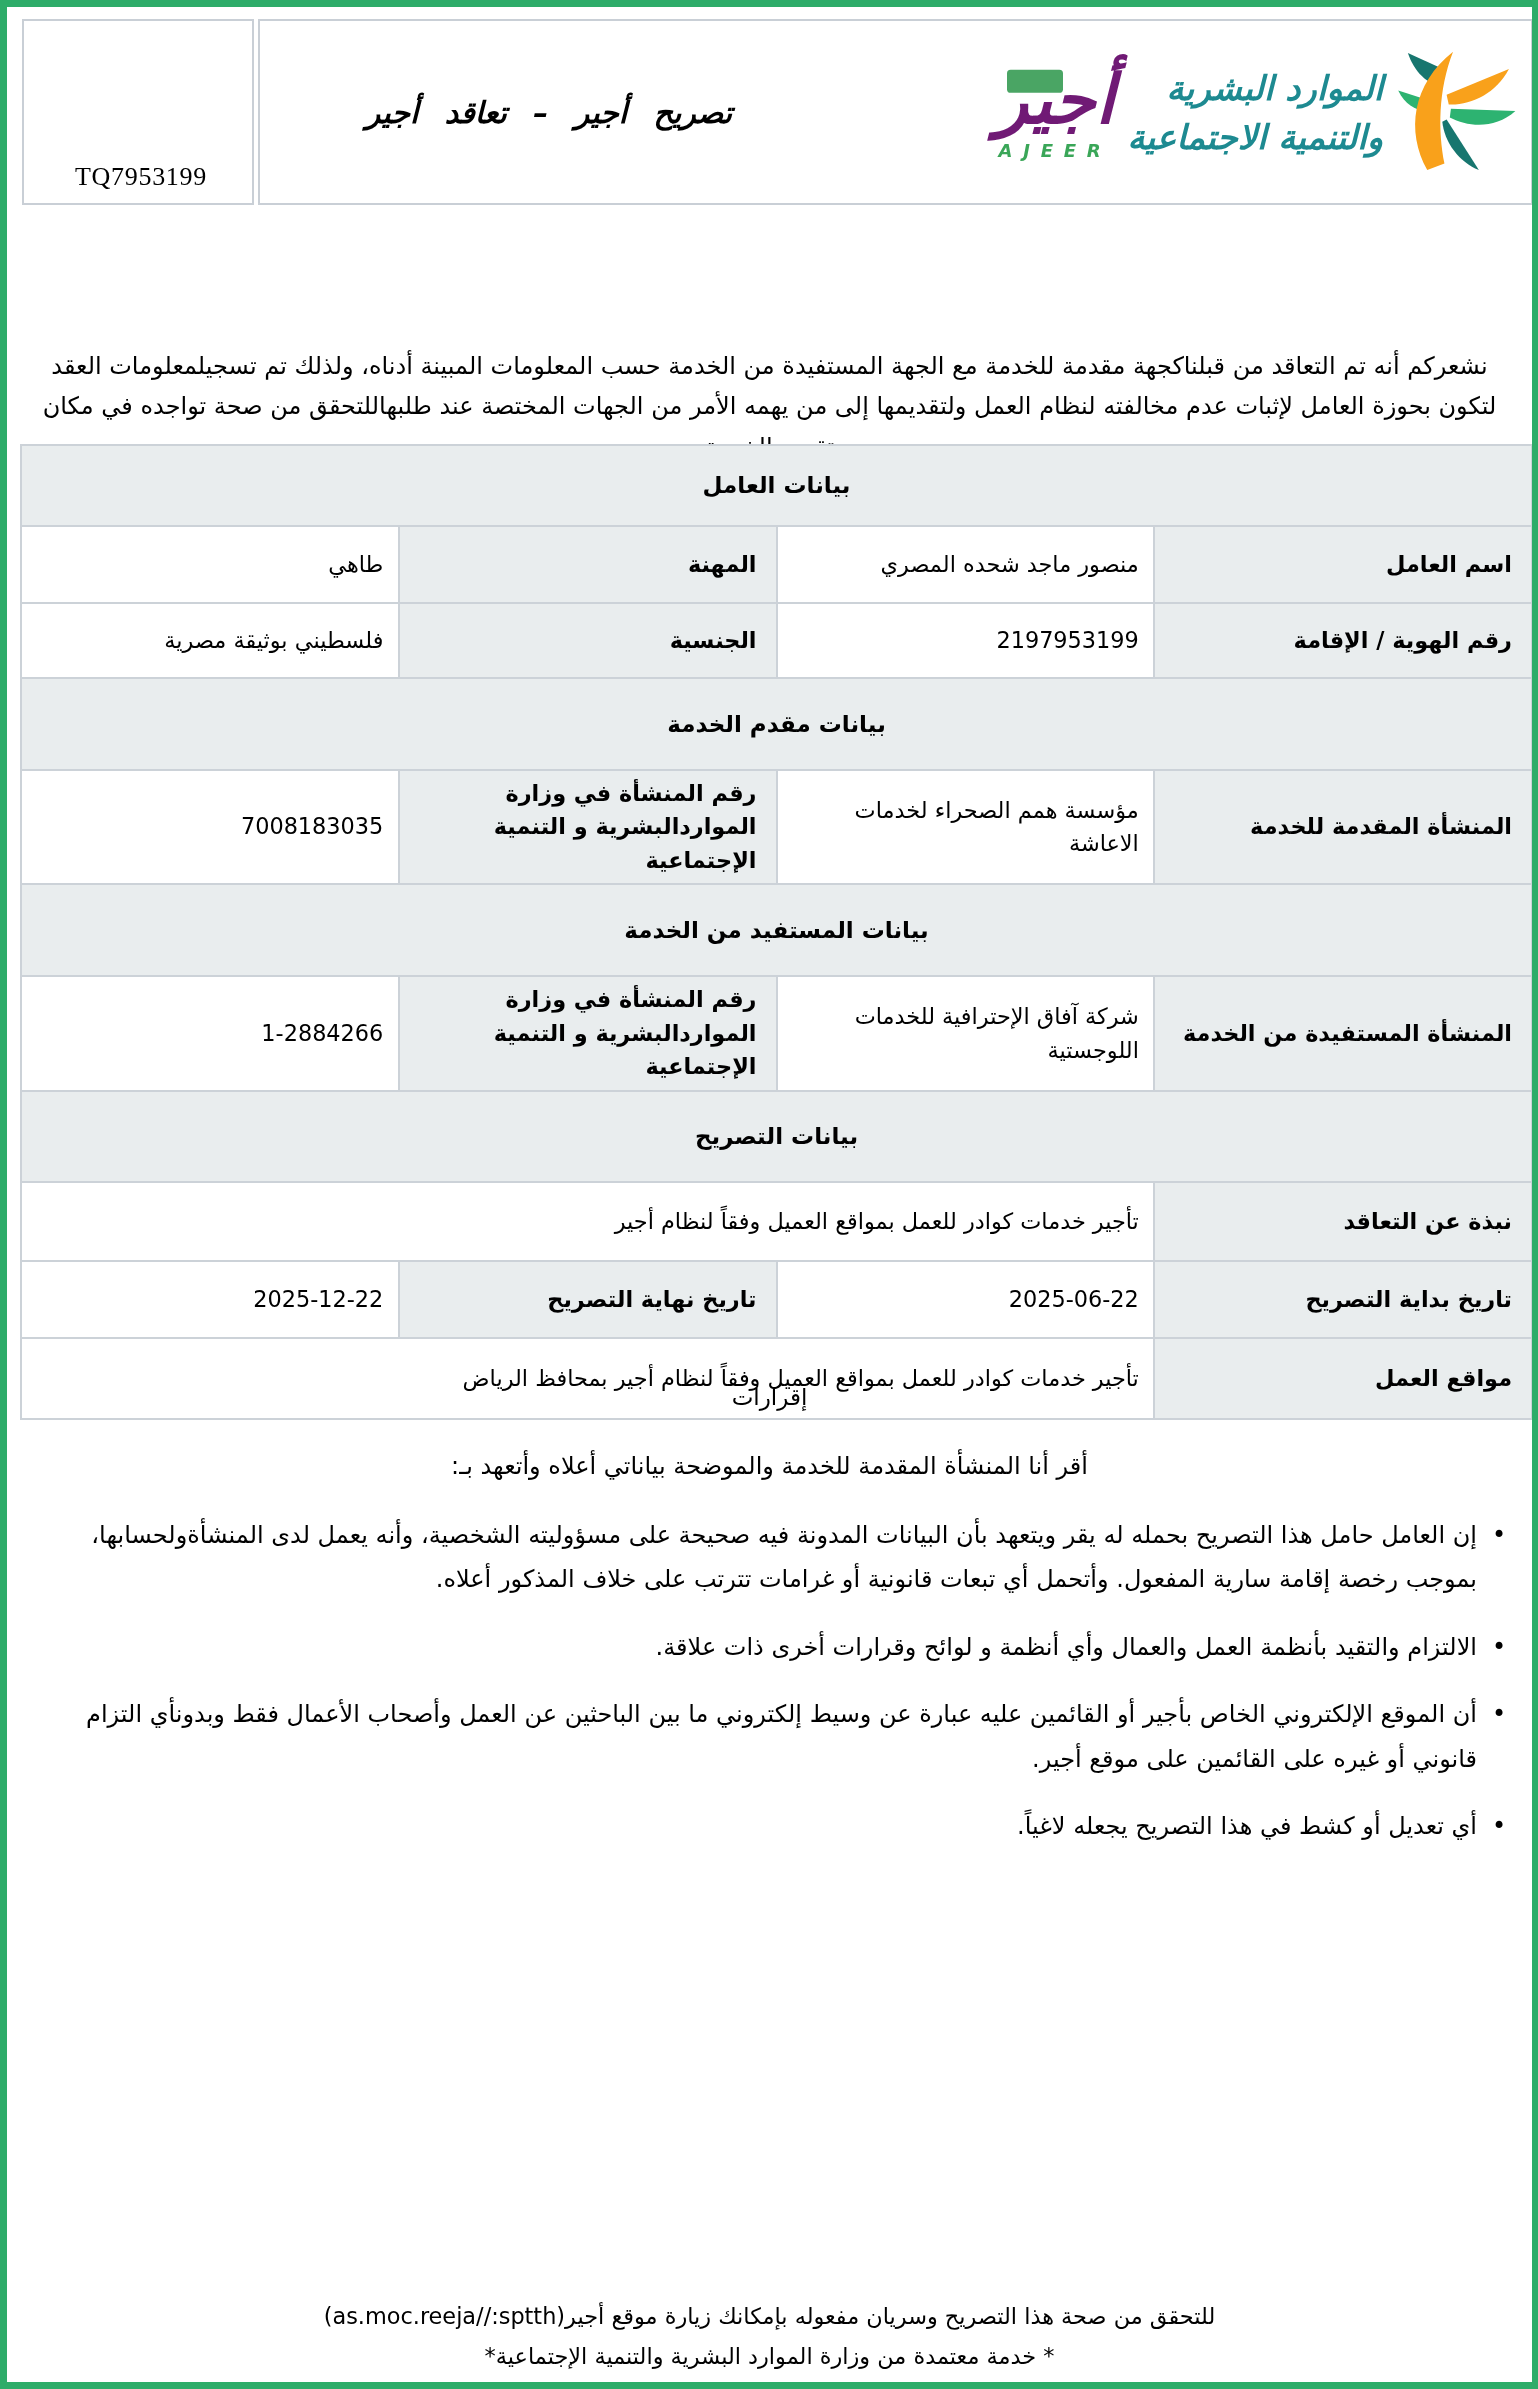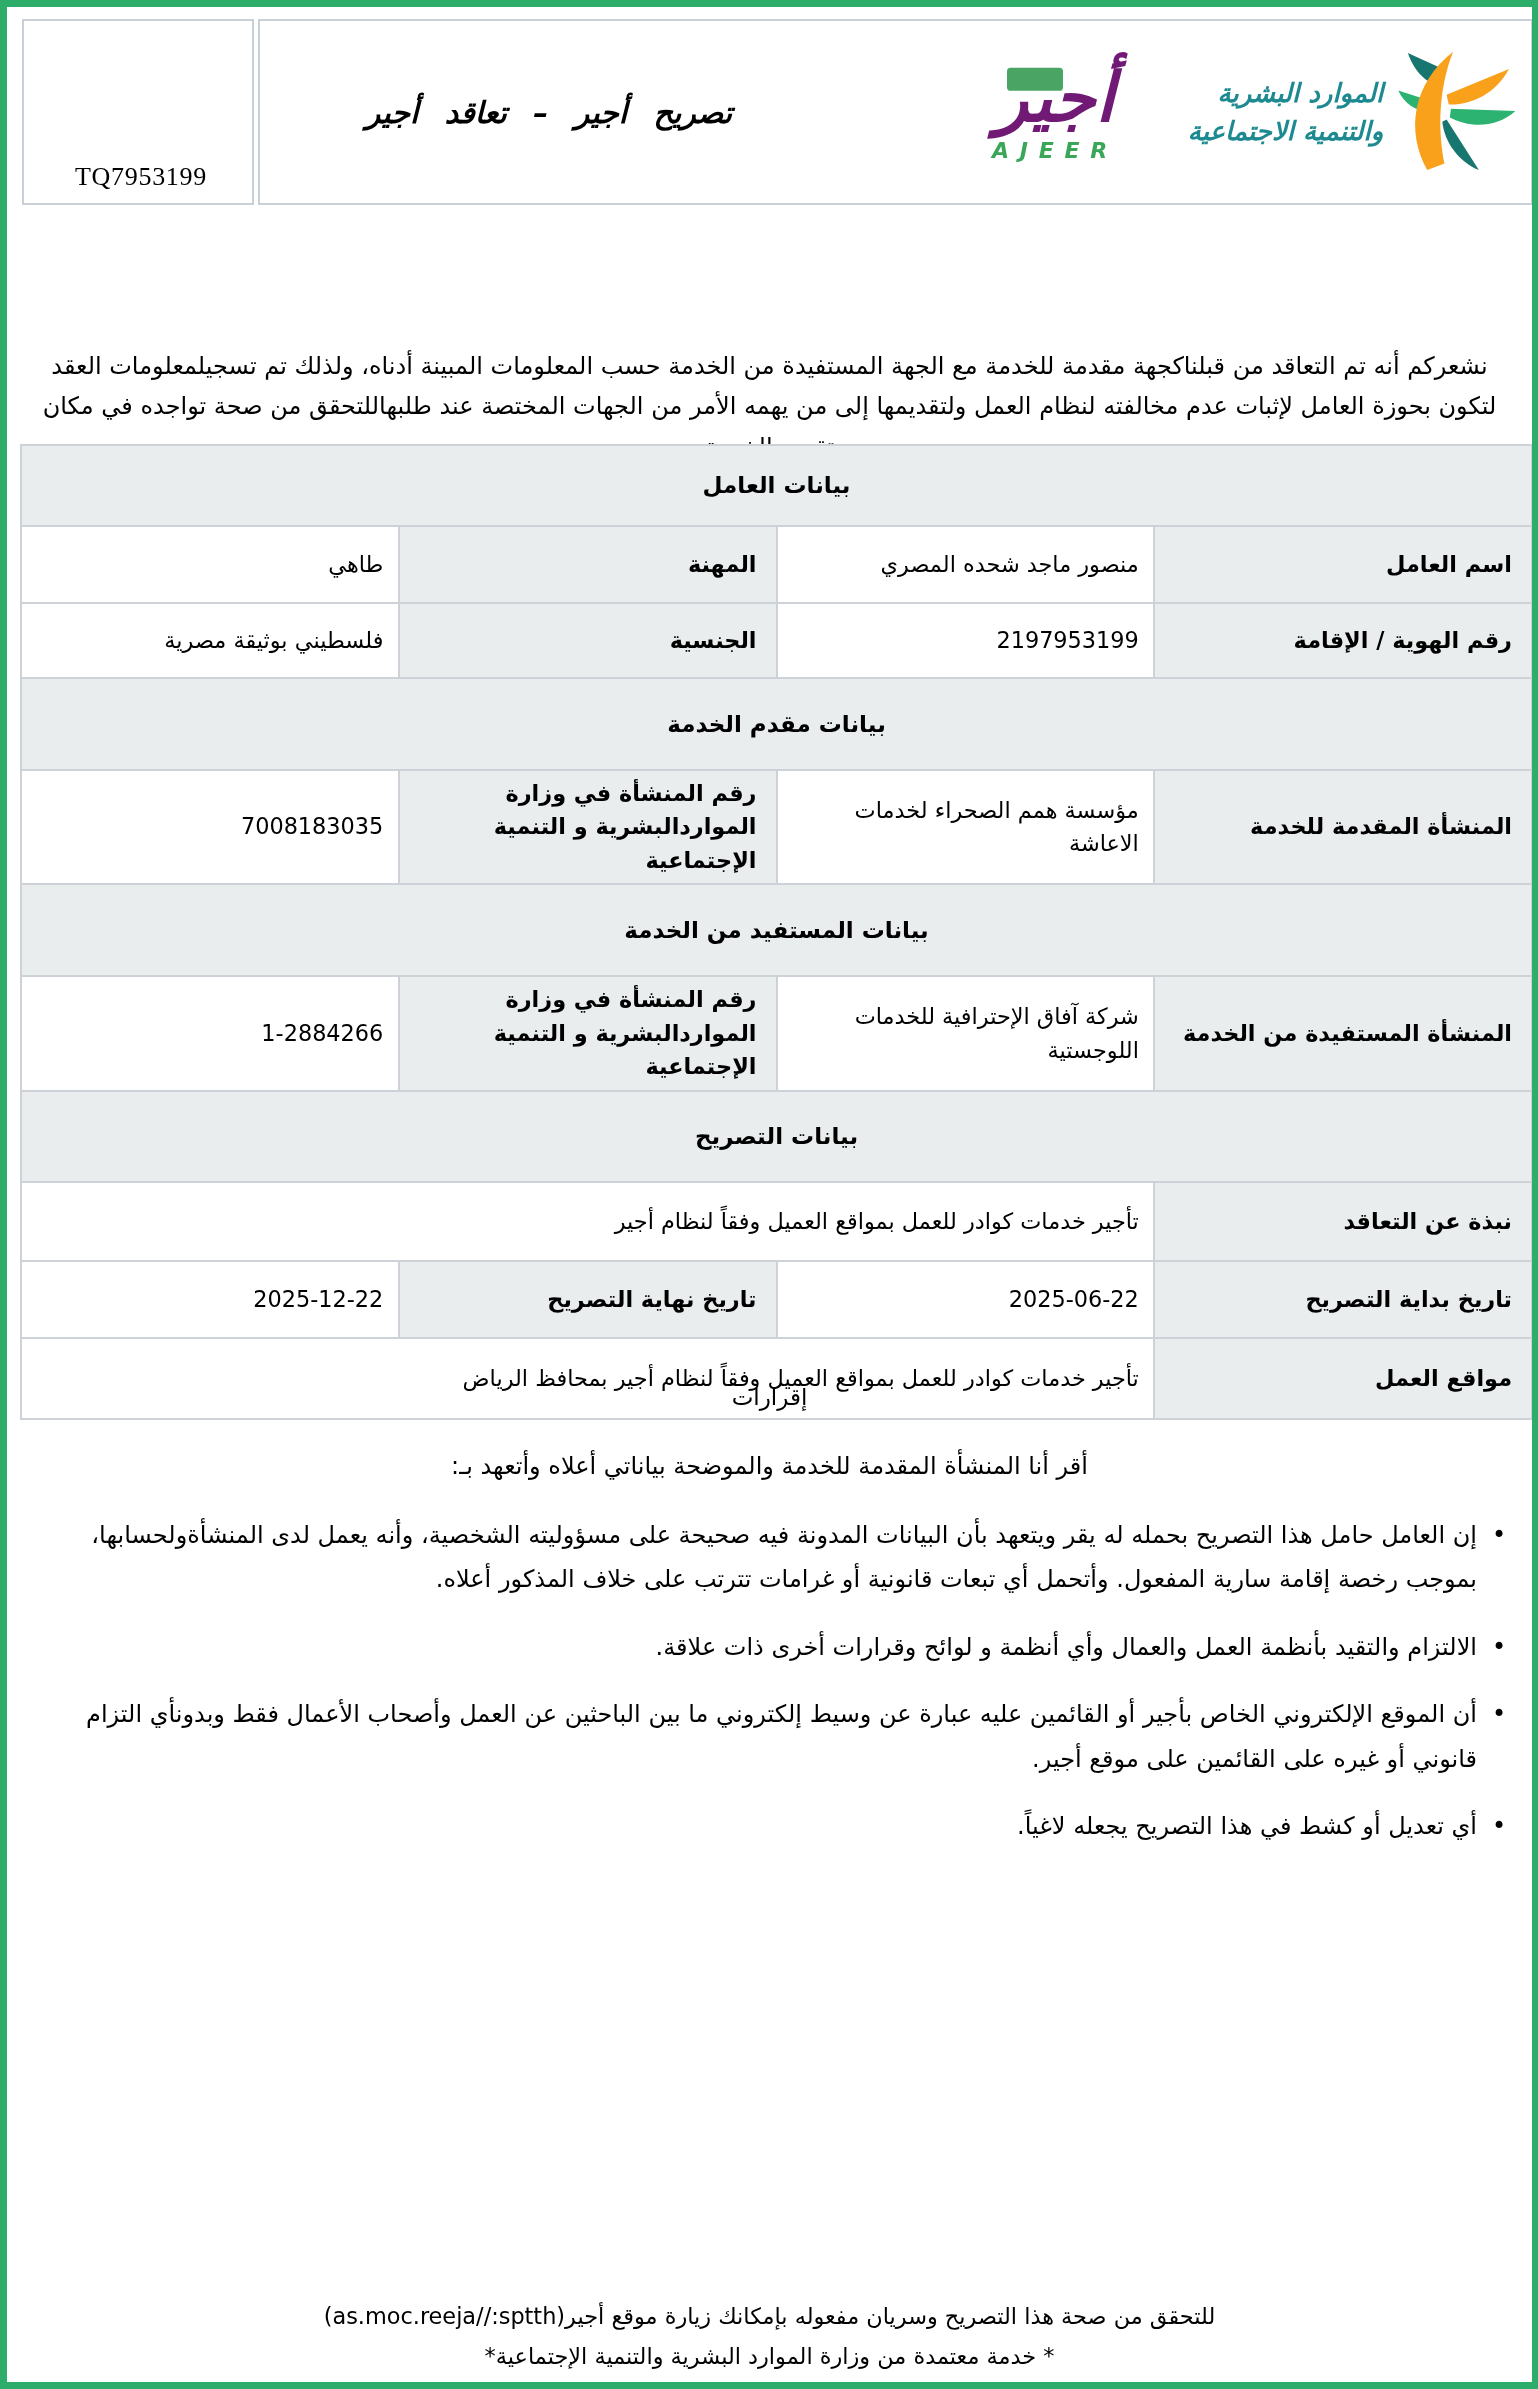--- a/index.html
+++ b/index.html
@@ -34,29 +34,29 @@
   }
   .ajeer-ar {
     position:relative; display:inline-block; font-size:68px; line-height:1.05;
     font-weight:bold; color:#701a75; z-index:1;
   }
   .ajeer-accent {
     position:absolute; top:5.8px; left:11.6px; width:56px; height:23px;
     background:#4aa564; border-radius:3.6px; z-index:-1;
   }
   .ajeer-en {
-    margin-top:4px; color:#3aa658; font-size:22px; font-weight:bold; letter-spacing:10.8px;
+    margin-top:4px; color:#3aa658; font-size:18px; font-weight:bold; letter-spacing:10.8px;
   }
   
   .ministry-logo {
     position:absolute; right:7.2px; top:50%; transform:translateY(-50%);
     display:flex; align-items:center; direction:ltr;
   }
   .ministry-text {
-    text-align:right; color:#1d8a91; font-size:26px; font-weight:bold;
+    text-align:right; color:#1d8a91; font-size:34px; font-weight:bold;
     line-height:1.45; margin-right:11.6px; direction:rtl;
   }
   .ministry-emblem { width:129px; height:131px; }
 
   
   .intro {
     position:absolute; top:339px; left:24.6px; right:24.6px;
     direction:rtl; text-align:center; font-size:24px; line-height:1.68;
   }
 

